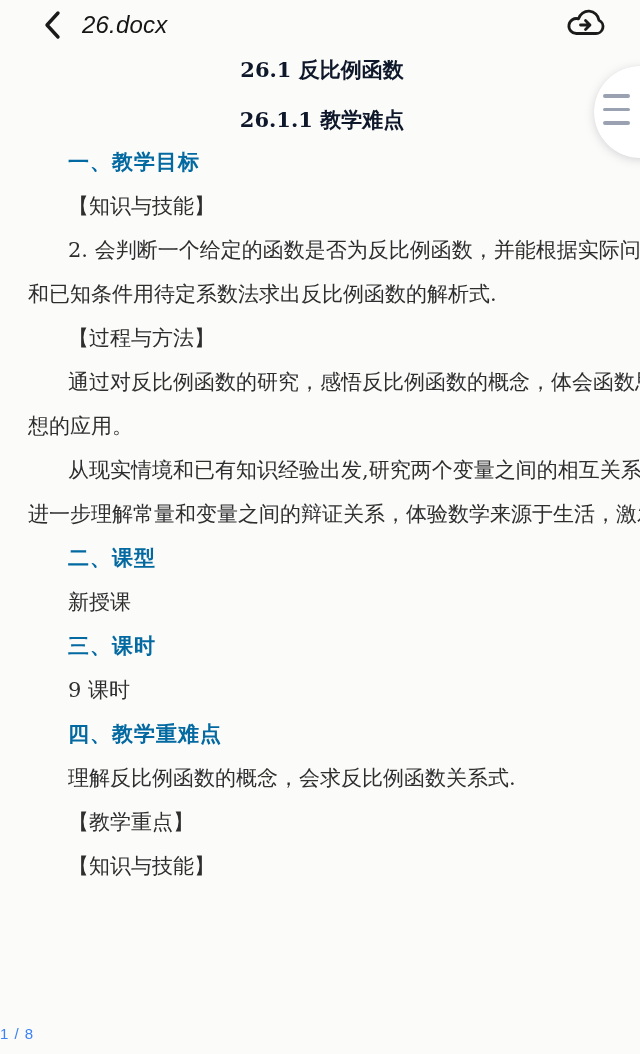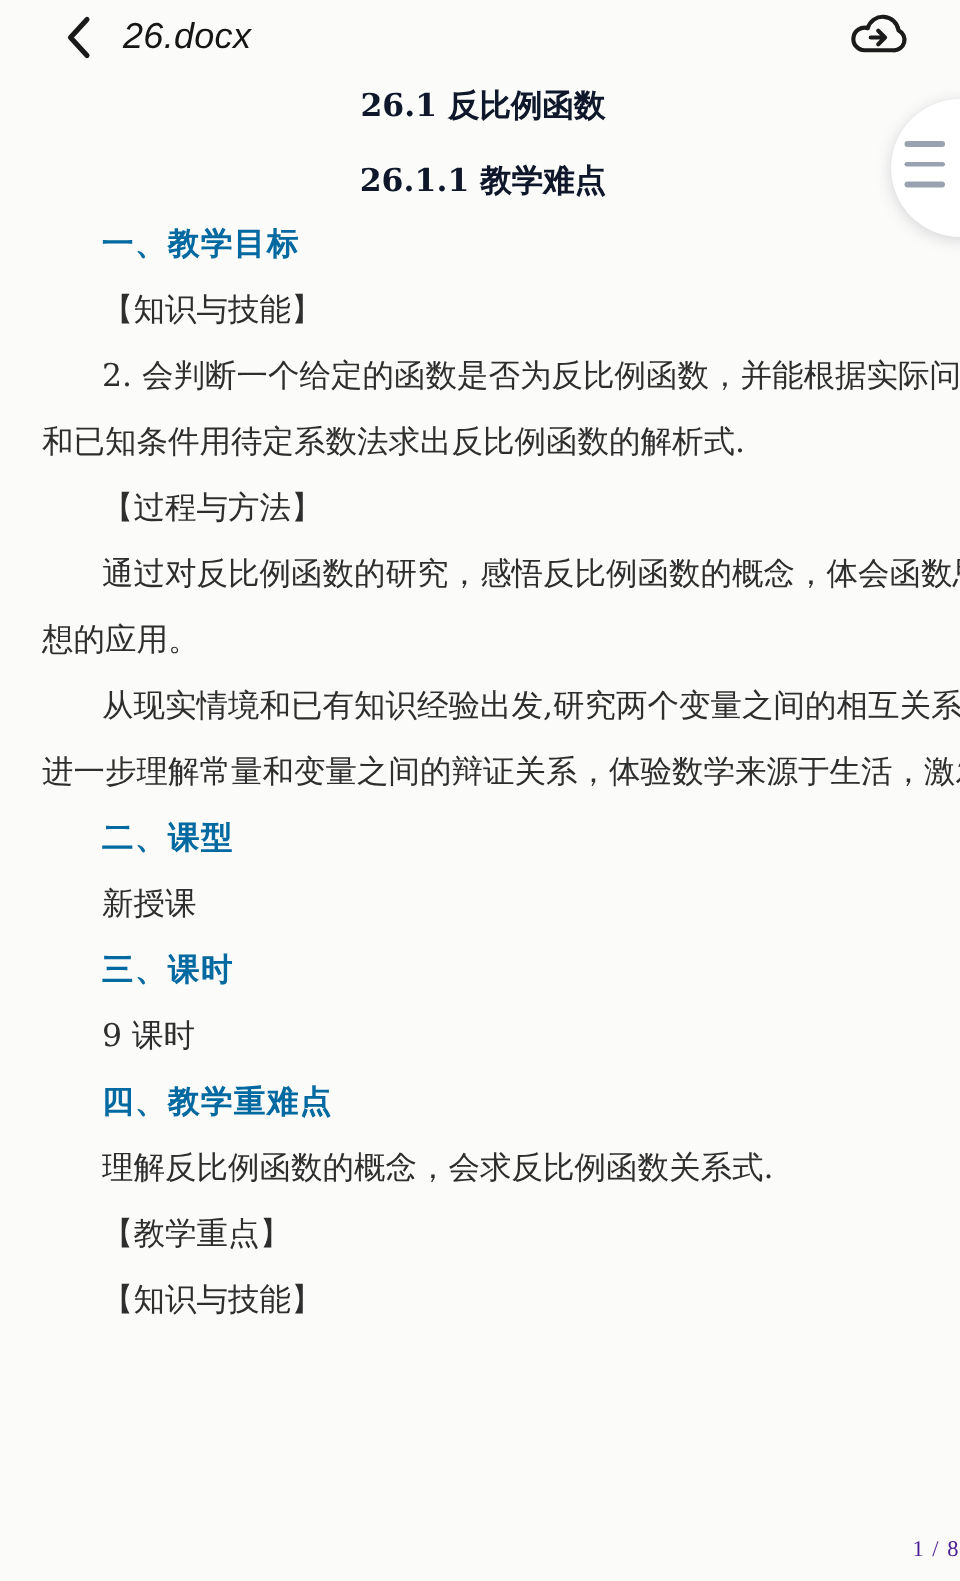--- a/index.html
+++ b/index.html
@@ -79,24 +79,24 @@
   }
   .ctr  { text-align: center; font-weight: 700; color: #0f172a; }
   .ttl1 { margin-bottom: 26px !important; }
   .ttl2 { margin-bottom: 18px !important; }
   .ind  { padding-left: 40px; }
   .hd   { font-weight: 700; color: #0369a1; letter-spacing: 1px; }
 
   
   .footer {
     position: absolute; bottom: 12px; left: 0; right: 0;
-    text-align: right;
-    font-family: Liberation Serif, serif;
+    text-align: left;
+    font-family: Liberation Sans, sans-serif;
     font-size: 15px;
-    color: #4c1d95;
+    color: #3b82f6;
     letter-spacing: 1px;
   }
 
   svg { display: block; }
 </style>
 </head>
 <body>
 
 <div class="doc">
   <p class="ctr ttl1">26.1 反比例函数</p>

